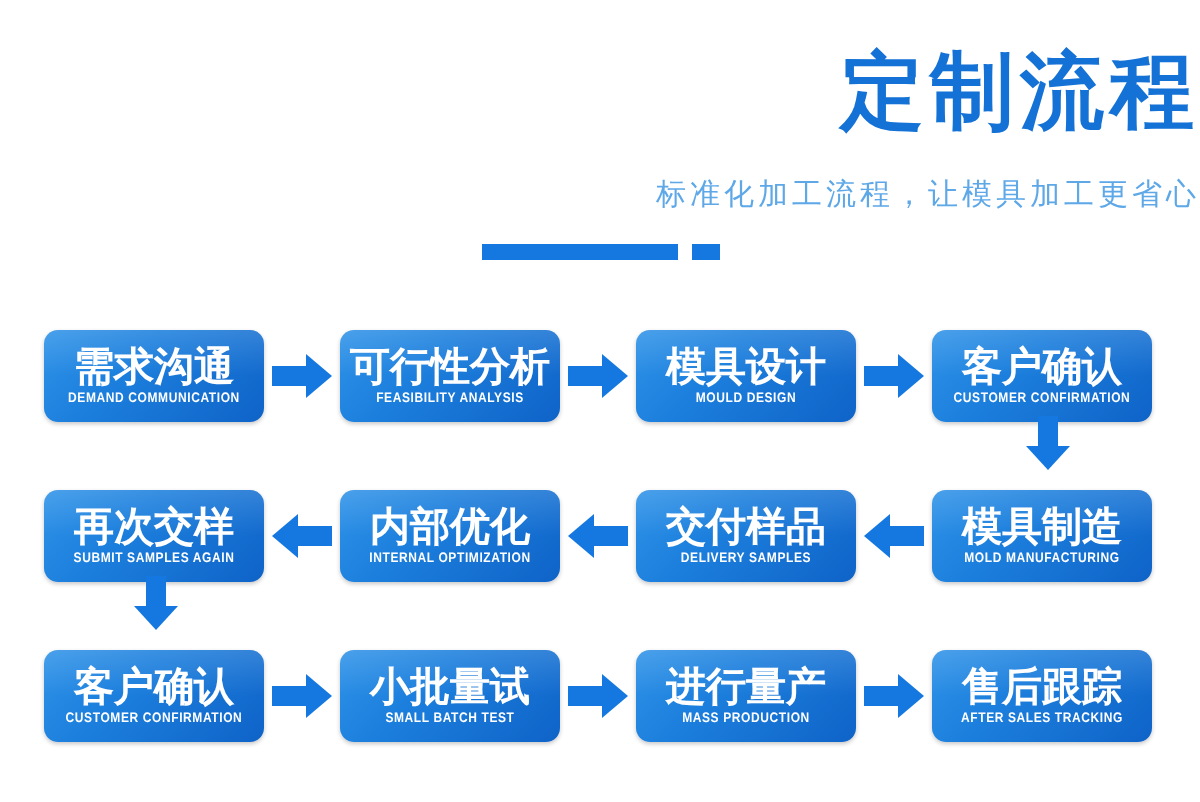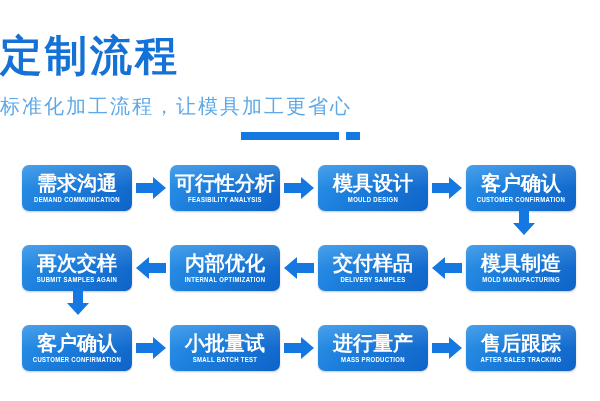--- a/index.html
+++ b/index.html
@@ -11,35 +11,35 @@
     width: 600px;
     height: 401px;
     overflow: hidden;
     font-family: "Liberation Sans", "DejaVu Sans", sans-serif;
     position: relative;
   }
 
   
   .header {
     width: 100%;
-    padding-top: 32px;
-    text-align: left;
+    padding-top: 22px;
+    text-align: right;
   }
   .main-title {
     font-family: "DejaVu Sans", "Liberation Sans", sans-serif;
     font-size: 42px;
     line-height: 48px;
     font-weight: bold;
     color: #1472d6;
     letter-spacing: 3px;
     margin: 0;
   }
   .sub-title {
-    font-family: Liberation Mono, monospace;
-    font-size: 20px;
+    font-family: Liberation Sans, sans-serif;
+    font-size: 15px;
     line-height: 20px;
     color: #5ea8e8;
     letter-spacing: 2px;
     margin: 18px 0 0 0;
     font-weight: normal;
   }
   .divider-wrap {
     margin-top: 14px;
     display: flex;
     justify-content: center;

